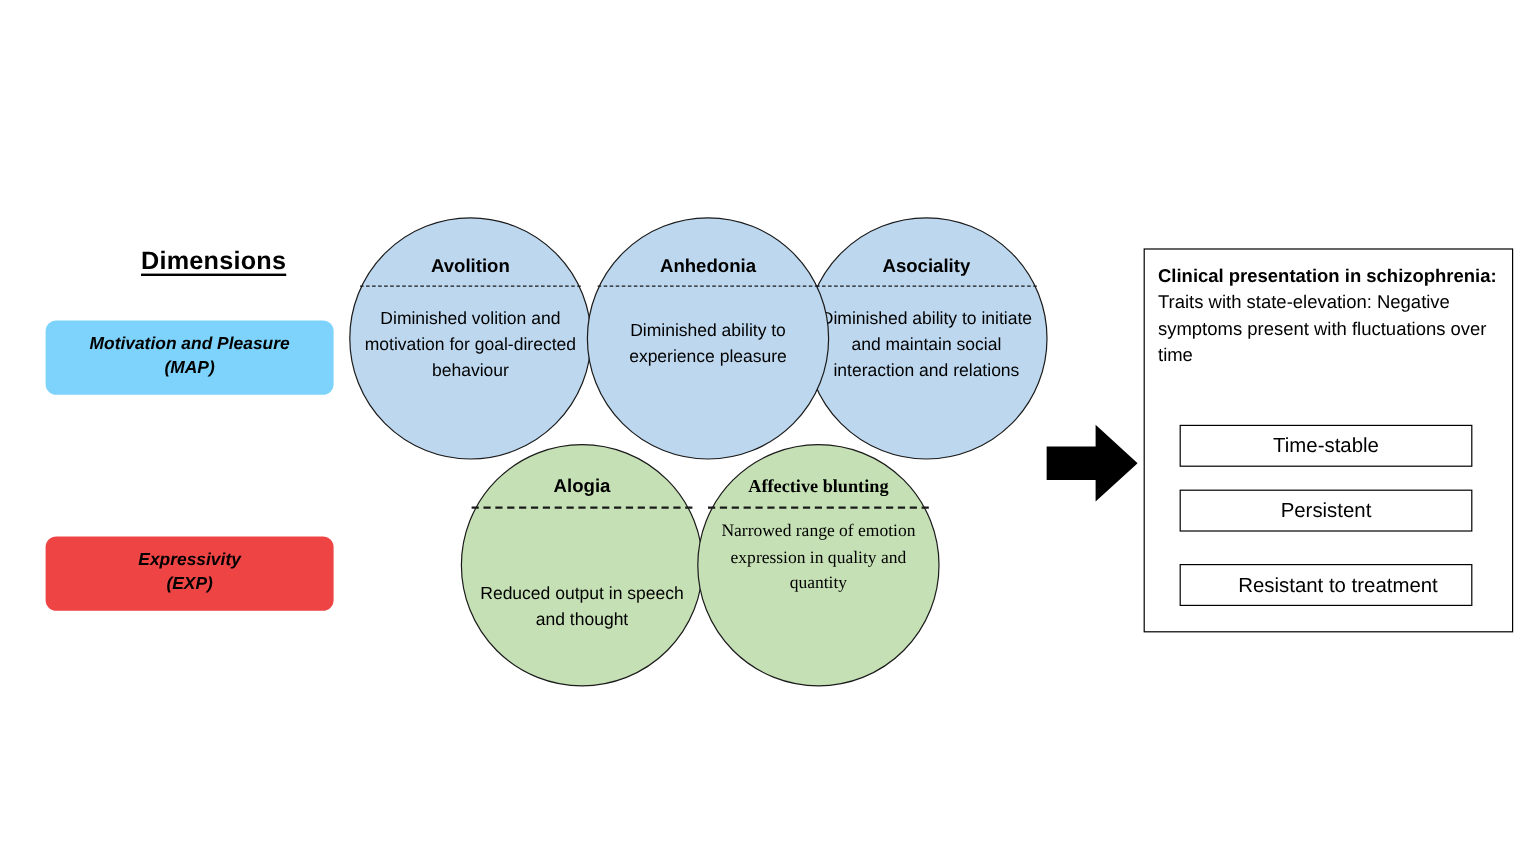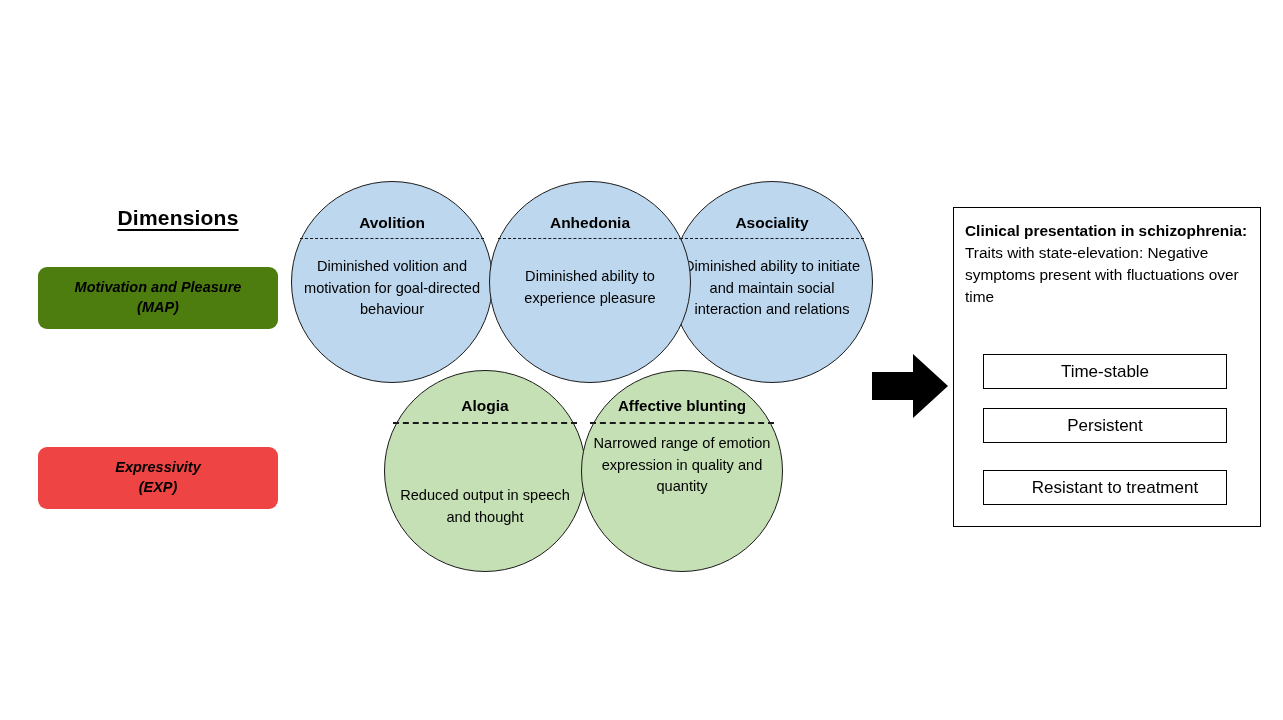--- a/index.html
+++ b/index.html
@@ -45,21 +45,21 @@
     align-items: center;
     justify-content: center;
     font-size: 14.5px;
     font-weight: bold;
     font-style: italic;
     line-height: 1.35;
     text-align: center;
   }
   #dimension-box-map {
     top: 267px;
-    background: #4d7c0f;
+    background: #7dd3fc;
   }
   #dimension-box-exp {
     top: 447px;
     background: #ef4444;
   }
 
   
   .circle {
     position: absolute;
     width: 202px;
@@ -99,21 +99,21 @@
     font-size: 14.6px;
     line-height: 1.48;
     z-index: 4;
   }
 
   
   #circle-avolition          { left: 291px; top: 181px; z-index: 2; }
   #circle-anhedonia          { left: 489px; top: 181px; z-index: 2; }
   #circle-asociality         { left: 671px; top: 181px; z-index: 2; }
   #circle-alogia             { left: 384px; top: 370px; z-index: 3; }
-  #circle-affective-blunting { left: 581px; top: 370px; z-index: 3; }
+  #circle-affective-blunting { left: 581px; top: 370px; z-index: 3; font-family: Liberation Serif, serif; }
 
   #circle-avolition .circle-body  { top: 74px; }
   #circle-anhedonia .circle-body  { top: 84px; }
   #circle-asociality .circle-body { top: 74px; left: 6px; right: 6px; }
   #circle-alogia .circle-body     { top: 82px; margin-top: 32px; }
   #circle-affective-blunting .circle-body { top: 62px; }
 
   #circle-alogia .circle-divider,
   #circle-affective-blunting .circle-divider {
     border-top-width: 2.4px;

